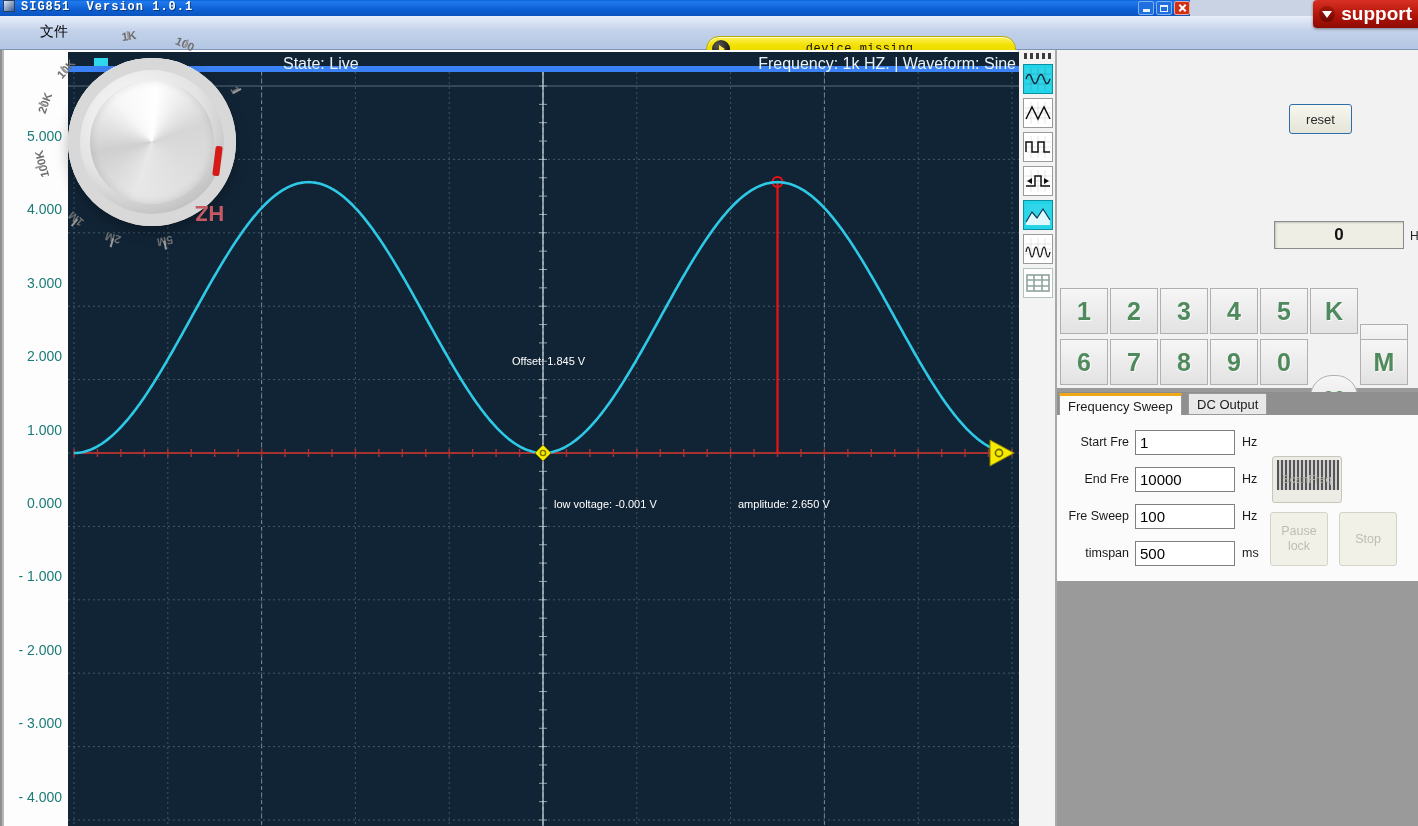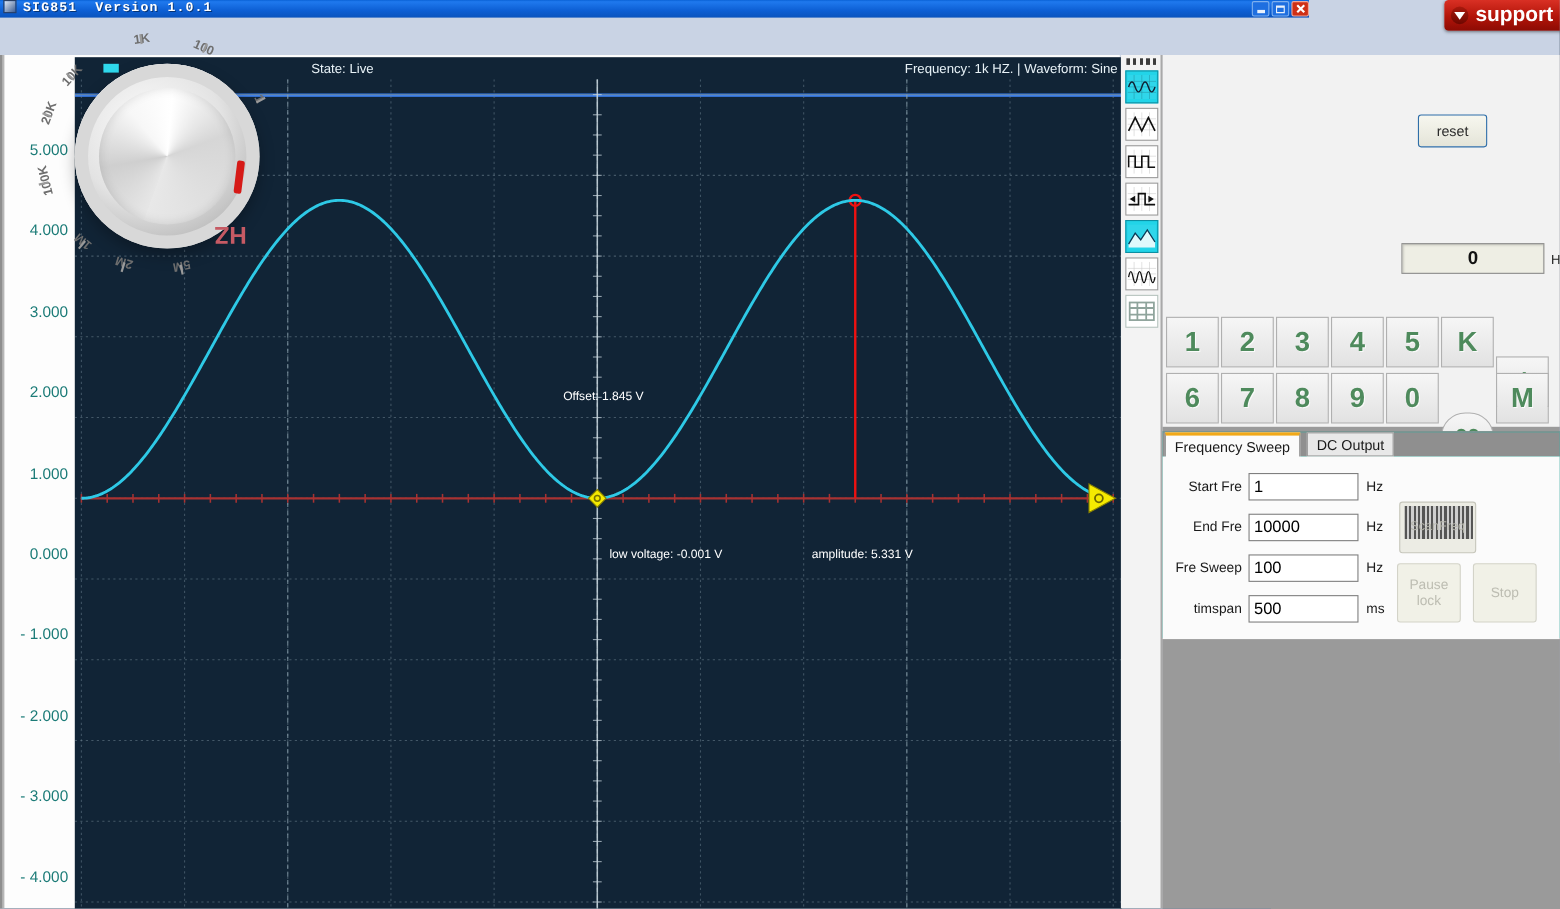--- a/index.html
+++ b/index.html
@@ -82,22 +82,22 @@
   }
   .plot-wrap:before {
     content:""; position:absolute; left:-4px; top:0; width:2px; height:100%;
     background:#8f8f8f;
   }
   .plot {
     position:absolute; left:64px; top:2px; width:952px; height:800px;
     background:#112436; overflow:hidden;
   }
   .plot-hdr {
-    position:absolute; left:0; top:0; width:100%; height:36px;
-    border-bottom:3px solid #3b82f6; color:#e8f2f7; font-size:12px;
+    position:absolute; left:0; top:0; width:100%; height:20px;
+    border-bottom:6px solid #3b82f6; color:#e8f2f7; font-size:16px;
   }
   .plot-hdr .swatch {
     position:absolute; left:26px; top:6px; width:14px; height:8px; background:#2fd8ec;
   }
   .plot-hdr .state { position:absolute; left:215px; top:3px; }
   .plot-hdr .meta  { position:absolute; right:4px; top:3px; }
 
   .gridlayer { position:absolute; left:0; top:20px; width:100%; height:756px; }
 
   .label-offset {
@@ -208,21 +208,21 @@
     background:linear-gradient(to bottom,#f6f6f6,#e2e2e2);
     border:1px solid #b0b0b0;
     display:flex; align-items:center; justify-content:center;
     font-size:25px; color:#4e8a5c; font-weight:bold;
     text-shadow:1px 1px 0 rgba(255,255,255,.8);
   }
   .key.small { font-size:20px;margin-top:36px; }
 
   .tabs-area {
     position:absolute; left:1057px; top:392px; width:361px; height:188px;
-    background:#14b8a6; border-top:1px solid #8d8d8d;
+    background:#701a75; border-top:1px solid #8d8d8d;
   }
   .tabstrip {
     position:absolute; left:0; top:0; width:361px; height:22px; background:#8f8f8f;
   }
   .tab {
     position:absolute; top:0; height:22px; padding:0 8px;
     display:flex; align-items:center; font-size:13px; color:#1a1a1a;
     background:#e8e8e8; border:1px solid #9a9a9a;
   }
   .tab.active { background:#fbfbfb; border-top:3px solid #f0a818; border-bottom:none; height:23px; }
@@ -277,20 +277,27 @@
         </div>
       <div class="tb-btn tb-max">
           <i></i>
         </div>
       <div class="tb-btn tb-close">
           <i></i>
         </div>
     </div>
   </div>
 
+  <div class="menubar">
+    <div class="menu-item">文件</div>
+    <div class="notice">
+      <div class="notice-play"></div>
+      <div class="notice-text">device missing.</div>
+    </div>
+  </div>
 
   <div class="plot-wrap">
 
     <div class="yaxis" id="yaxis">
         <div class="ytick" style="top: 36px;">5.000</div>
         <div class="ytick" style="top: 109.4px;">4.000</div>
         <div class="ytick" style="top: 182.8px;">3.000</div>
         <div class="ytick" style="top: 256.2px;">2.000</div>
         <div class="ytick" style="top: 329.6px;">1.000</div>
         <div class="ytick" style="top: 403px;">0.000</div>
@@ -426,21 +433,21 @@
           <line x1="471" y1="32.35" x2="479" y2="32.35" stroke="#c9d6de" stroke-width="1" opacity=".7"></line>
           <line x1="471" y1="14" x2="479" y2="14" stroke="#c9d6de" stroke-width="1" opacity=".7"></line>
           <polygon points="475,373 483,381 475,389 467,381" fill="#f5ea00" stroke="#8a8200" stroke-width="1"></polygon>
           <circle cx="475" cy="381" r="2.6" fill="none" stroke="#7a7400" stroke-width="1.4"></circle>
           <polygon points="922,368 946,381 922,394" fill="#f5ea00" stroke="#8a8200" stroke-width="1"></polygon>
           <circle cx="931" cy="381" r="3.6" fill="none" stroke="#6d6700" stroke-width="1.6"></circle>
         </svg>
 
       <div class="label-offset">Offset: 1.845 V</div>
       <div class="label-low">low voltage: -0.001 V</div>
-      <div class="label-amp">amplitude: 5.331 V</div>
+      <div class="label-amp">amplitude: 2.650 V</div>
     </div>
   </div>
 
   <div class="wtoolbar">
     <div class="wtb-dots"></div>
     <div class="wbtn sel" style="top:14px">
       <svg width="26" height="22" viewBox="0 0 26 22">
         <rect x="0" y="0" width="26" height="22" fill="#2fd6ea"></rect>
         <g stroke="#1f7d8c" stroke-width=".5" opacity=".7">
           <path d="M6 0V22M13 0V22M20 0V22M0 6H26M0 11H26M0 16H26"></path>

